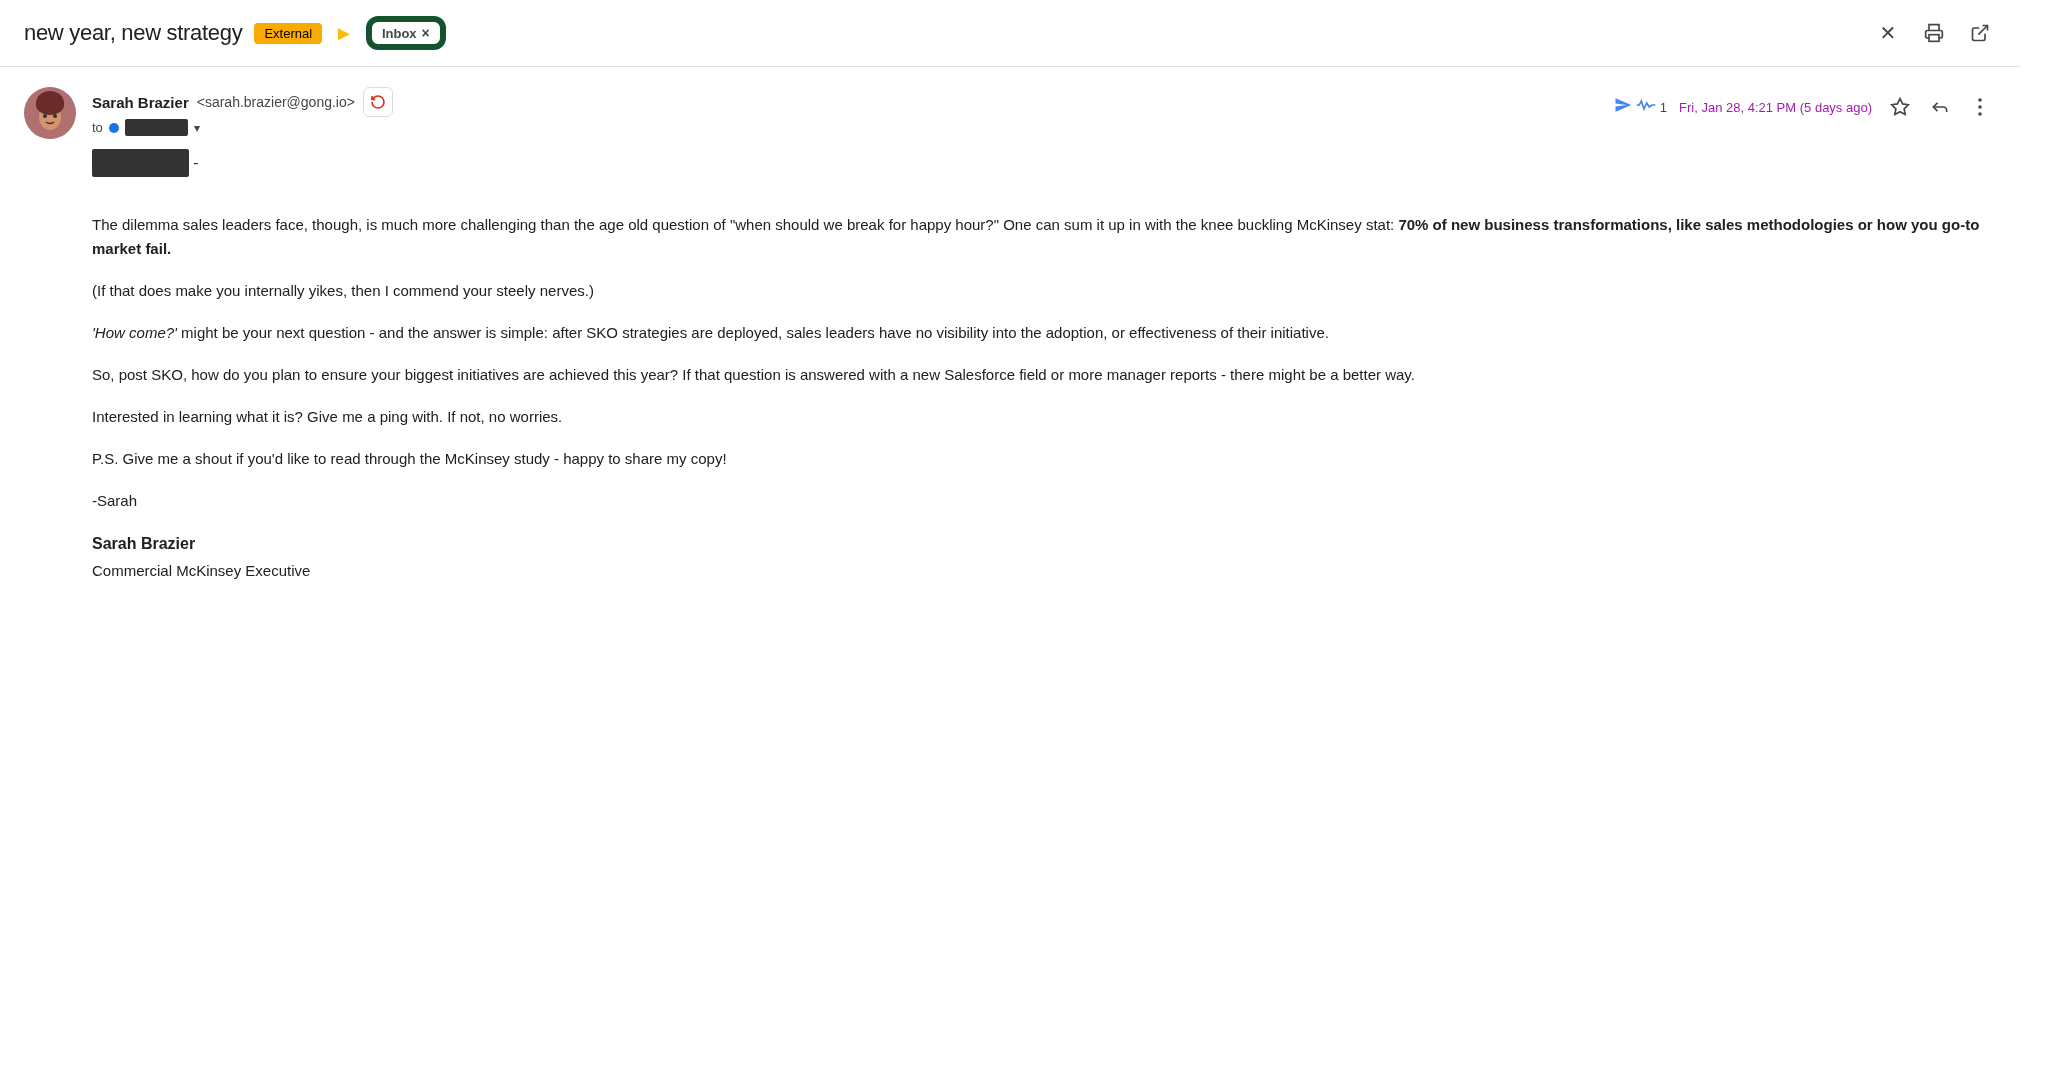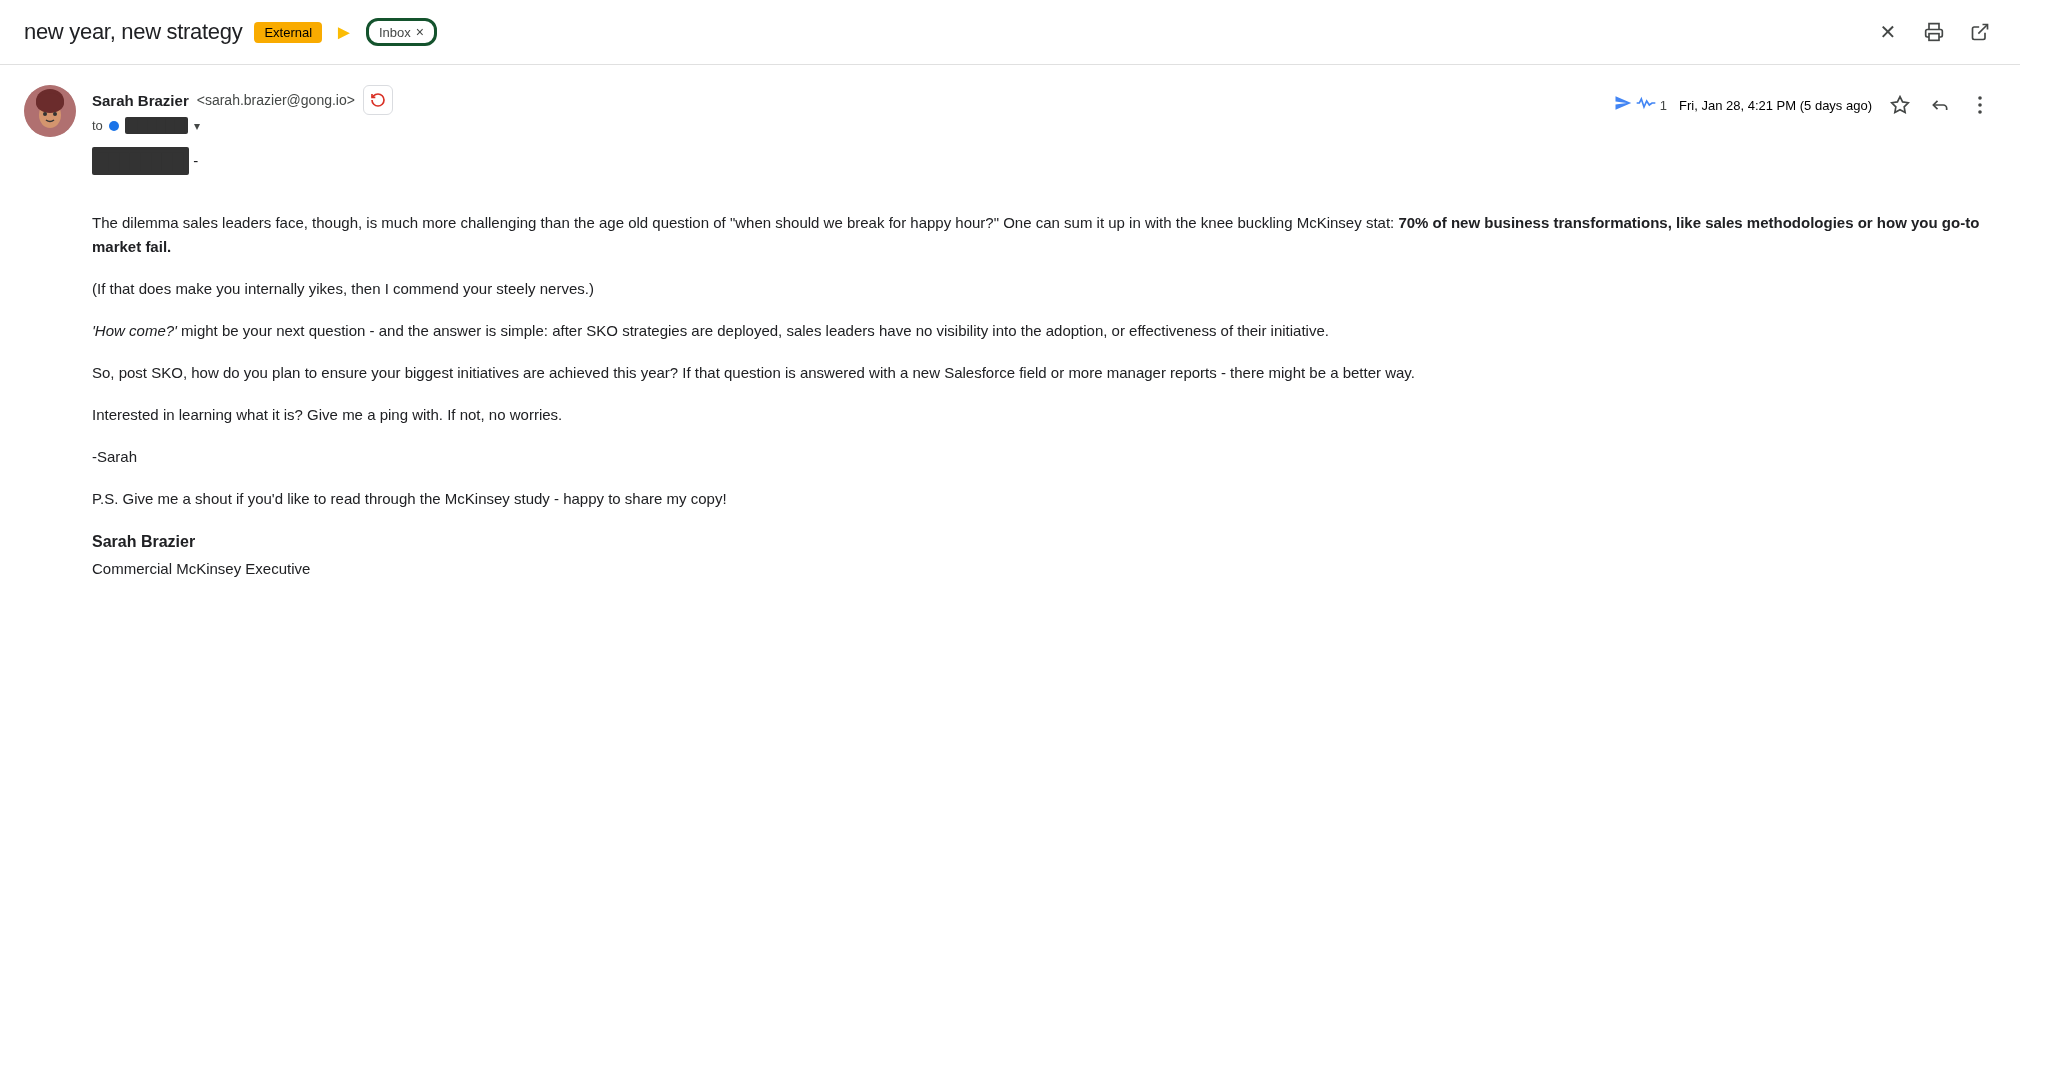--- a/index.html
+++ b/index.html
@@ -48,26 +48,27 @@
     .badge-arrow {
       color: #fbbc04;
       font-size: 20px;
       line-height: 1;
     }
 
     .badge-inbox {
       display: flex;
       align-items: center;
       gap: 5px;
-      border: 3px solid #14532d;
+      border: 6px solid #14532d;
       border-radius: 12px;
       padding: 3px 10px;
       font-size: 13px;
       color: #444746;
       background: #fff;
+      font-weight: bold;
     }
 
     .badge-inbox-x {
       cursor: pointer;
       color: #444746;
       font-size: 14px;
     }
 
     .header-actions {
       margin-left: auto;
@@ -209,21 +210,21 @@
       font-size: 16px;
     }
 
     .activity-icon {
       color: #4285f4;
       font-size: 16px;
     }
 
     .email-date {
       font-size: 13px;
-      color: #000000;
+      color: #a21caf;
       white-space: nowrap;
     }
 
     .meta-action-icons {
       display: flex;
       align-items: center;
       gap: 8px;
     }
 
     
@@ -400,23 +401,23 @@
     <p>(If that does make you internally yikes, then I commend your steely nerves.)</p>
 
     <p>
       <span class="italic-text">'How come?'</span><span> might be your next question - and the answer is simple: after SKO strategies are deployed, sales leaders have no visibility into the adoption, or effectiveness of their initiative.</span>
     </p>
 
     <p>So, post SKO, how do you plan to ensure your biggest initiatives are achieved this year? If that question is answered with a new Salesforce field or more manager reports - there might be a better way.</p>
 
     <p>Interested in learning what it is? Give me a ping with. If not, no worries.</p>
 
+    <p>P.S. Give me a shout if you'd like to read through the McKinsey study - happy to share my copy!</p>
+
     <p>-Sarah</p>
-
-    <p>P.S. Give me a shout if you'd like to read through the McKinsey study - happy to share my copy!</p>
 
     <div style="margin-top: 16px;">
       <div class="signature-name">Sarah Brazier</div>
       <div class="signature-title">Commercial McKinsey Executive</div>
     </div>
 
   </div>
 
 </div>
 

